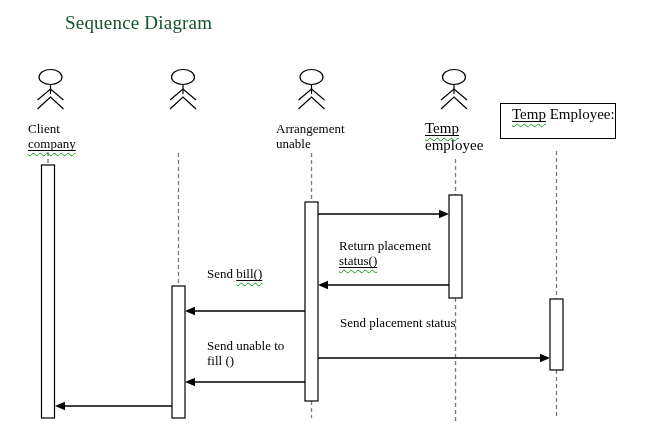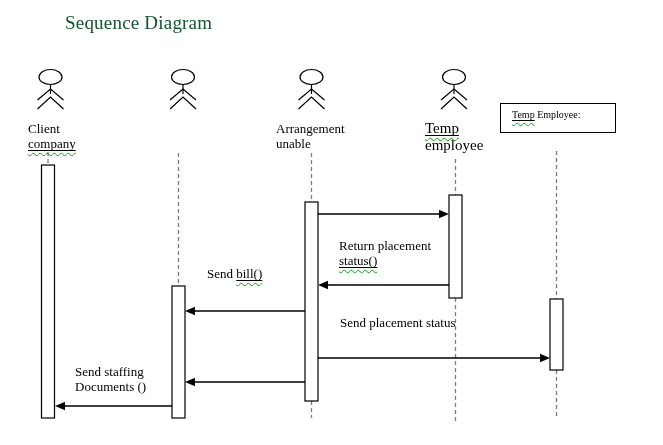--- a/index.html
+++ b/index.html
@@ -15,23 +15,23 @@
   .lbl{position:absolute;font-size:13px;line-height:15px;white-space:nowrap;}
   .lbl.big{font-size:15px;line-height:17px;}
   .msg{position:absolute;font-size:13px;line-height:15px;white-space:nowrap;}
   .u{text-decoration:underline;text-underline-offset:2px;text-decoration-thickness:1px;}
   .sq{
     text-decoration-line:underline;text-decoration-style:wavy;
     text-decoration-color:#11a011;text-decoration-thickness:1px;
     text-underline-offset:4px;text-decoration-skip-ink:none;
   }
   .objbox{
-    position:absolute;left:500px;top:103px;width:116px;height:30px;
+    position:absolute;left:500px;top:103px;width:116px;height:36px;
     border:1px solid #000;background:#fff;box-sizing:border-box;
-    padding:3px 2px 0 11px;font-size:10px;line-height:15px;white-space:nowrap;
+    padding:3px 2px 0 11px;font-size:15px;line-height:15px;white-space:nowrap;
   }
   .life{stroke:#7a7a7a;stroke-width:1.3;stroke-dasharray:4 3;}
   .bar{fill:#ffffff;stroke:#000;stroke-width:1.2;}
   .msgline{stroke:#000;stroke-width:1.3;}
   .head{fill:#000;stroke:none;}
   .figure{stroke:#000;stroke-width:1.2;fill:none;}
 </style>
 </head>
 <body>
 
@@ -127,18 +127,18 @@
   <div class="msg" style="left:339px;top:238px">
     <div>Return placement</div>
     <div><span class="u"><span class="sq">status()</span></span></div>
   </div>
   <div class="msg" style="left:207px;top:266px">
     <div><span>Send </span><span class="u"><span class="sq">bill()</span></span></div>
   </div>
   <div class="msg" style="left:340px;top:315px">
     <div>Send placement status</div>
   </div>
-  <div class="msg" style="left:75px;top:364px">
-    <div>Send staffing</div>
-    <div>Documents ()</div>
+  <div class="msg" style="left:207px;top:338px">
+    <div>Send unable to</div>
+    <div>fill ()</div>
   </div>
 
 </div>
 
 </body></html>

